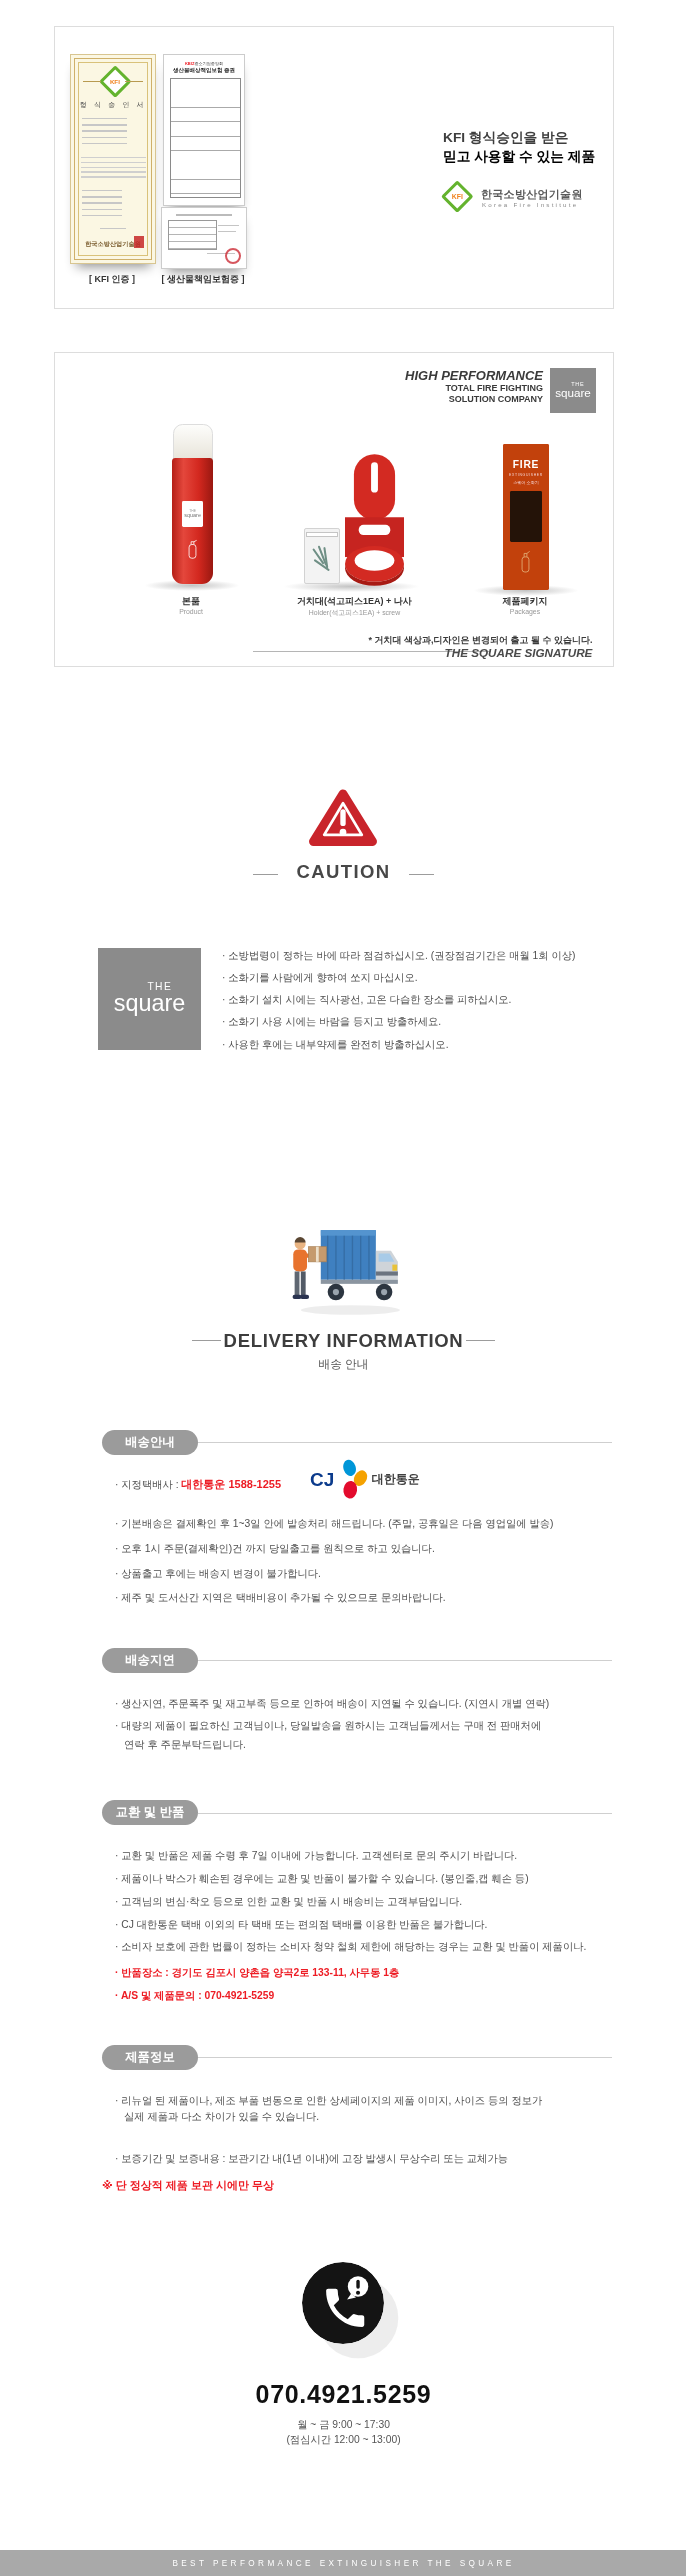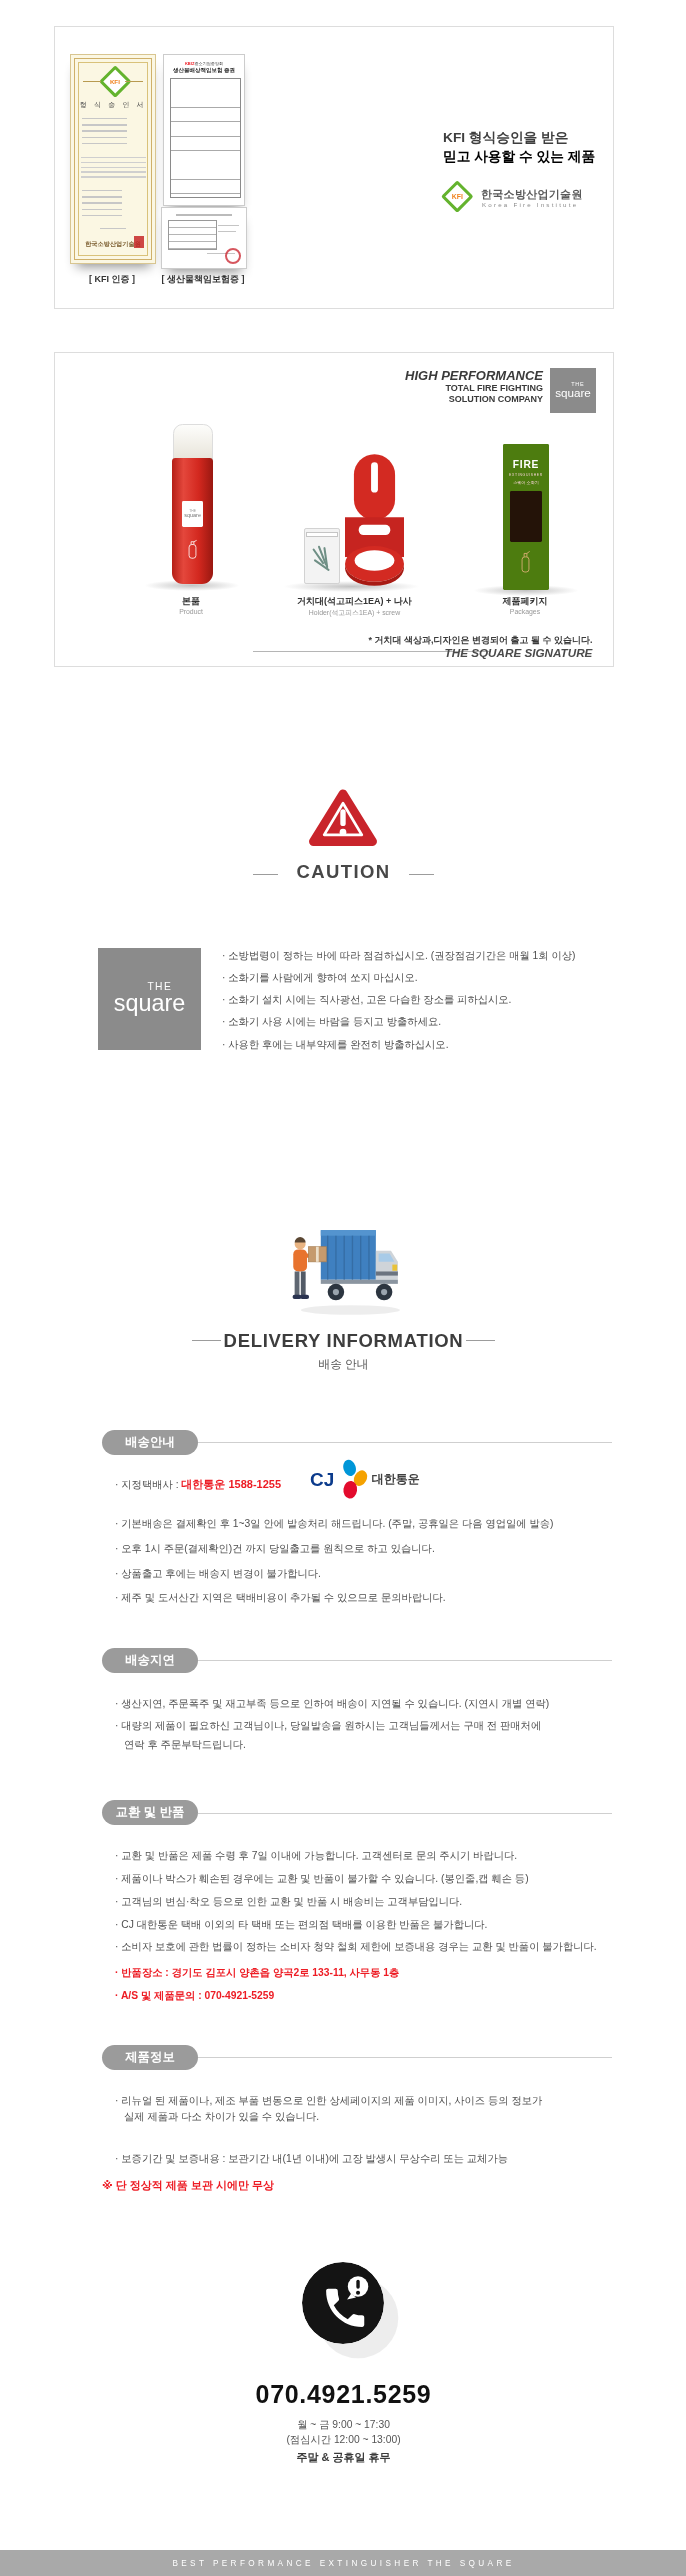--- a/index.html
+++ b/index.html
@@ -128,21 +128,21 @@
     <svg class="abs" style="left:290px;top:101px" width="59" height="132" viewBox="0 0 86 192">
       <rect x="13" y="0" width="60" height="96" rx="30" fill="#d32a22"></rect>
       <rect x="38" y="12" width="10" height="44" rx="5" fill="#fff"></rect>
       <rect x="0" y="92" width="86" height="58" fill="#c62420"></rect>
       <rect x="20" y="103" width="46" height="15" rx="7" fill="#fff"></rect>
       <ellipse cx="43" cy="160" rx="43" ry="26" fill="#d32a22"></ellipse>
       <ellipse cx="43" cy="155" rx="29" ry="15" fill="#fff"></ellipse>
       <path d="M0 160 a43 26 0 0 0 86 0 l0 6 a43 26 0 0 1 -86 0 z" fill="#a81b14"></path>
     </svg>
 
-    <div class="abs" style="left:448px;top:91px;width:46px;height:146px;background:#4d7c0f;border-radius:1.4px">
+    <div class="abs" style="left:448px;top:91px;width:46px;height:146px;background:#c2410c;border-radius:1.4px">
       <div class="abs ctr nw" style="left:0;right:0;top:15px;font-size:10.3px;font-weight:bold;color:#fff;letter-spacing:0.7px">FIRE</div>
       <div class="abs ctr nw" style="left:0;right:0;top:29px;font-size:3.4px;color:#f4d2d2;letter-spacing:0.7px">EXTINGUISHER</div>
       <div class="abs ctr nw" style="left:0;right:0;top:36px;font-size:4.1px;color:#f4d2d2">스퀘어 소화기</div>
       <div class="abs" style="left:6.9px;top:47px;width:32px;height:51px;background:#241308;border-radius:1.4px"></div>
       <svg class="abs" style="left:17px;top:106px" width="11" height="23.4" viewBox="0 0 16 34">
         <rect x="3" y="10" width="10" height="22" rx="4" fill="none" stroke="#e3b27c" stroke-width="1.2"></rect>
         <path d="M6 10 V5 h4 v5 M10 5 l4 -3" fill="none" stroke="#e3b27c" stroke-width="1.2"></path>
       </svg>
     </div>
 
@@ -245,21 +245,21 @@
   <div class="abs t15 nw" style="left:124px;top:1738px">연락 후 주문부탁드립니다.</div>
 
   <div class="pill" style="top:1800px">
       <span>교환 및 반품</span>
     </div>
   <div class="pill-line" style="top:1813px"></div>
   <div class="abs t15 nw" style="left:115px;top:1849px">· 교환 및 반품은 제품 수령 후 7일 이내에 가능합니다. 고객센터로 문의 주시기 바랍니다.</div>
   <div class="abs t15 nw" style="left:115px;top:1872px">· 제품이나 박스가 훼손된 경우에는 교환 및 반품이 불가할 수 있습니다. (봉인줄,캡 훼손 등)</div>
   <div class="abs t15 nw" style="left:115px;top:1895px">· 고객님의 변심·착오 등으로 인한 교환 및 반품 시 배송비는 고객부담입니다.</div>
   <div class="abs t15 nw" style="left:115px;top:1918px">· CJ 대한통운 택배 이외의 타 택배 또는 편의점 택배를 이용한 반품은 불가합니다.</div>
-  <div class="abs t15 nw" style="left:115px;top:1940px">· 소비자 보호에 관한 법률이 정하는 소비자 청약 철회 제한에 보증내용 경우는 교환 및 반품이 불가합니다.</div>
+  <div class="abs t15 nw" style="left:115px;top:1940px">· 소비자 보호에 관한 법률이 정하는 소비자 청약 철회 제한에 해당하는 경우는 교환 및 반품이 제품이나.</div>
   <div class="abs red nw" style="left:115px;top:1966px;font-size:10.3px">· 반품장소 : 경기도 김포시 양촌읍 양곡2로 133-11, 사무동 1층</div>
   <div class="abs red nw" style="left:115px;top:1989px;font-size:10.3px">· A/S 및 제품문의 : 070-4921-5259</div>
 
   <div class="pill" style="top:2045px">
       <span>제품정보</span>
     </div>
   <div class="pill-line" style="top:2057px"></div>
   <div class="abs t15 nw" style="left:115px;top:2094px">· 리뉴얼 된 제품이나, 제조 부품 변동으로 인한 상세페이지의 제품 이미지, 사이즈 등의 정보가</div>
   <div class="abs t15 nw" style="left:124px;top:2110px">실제 제품과 다소 차이가 있을 수 있습니다.</div>
   <div class="abs t15 nw" style="left:115px;top:2152px">· 보증기간 및 보증내용 : 보관기간 내(1년 이내)에 고장 발생시 무상수리 또는 교체가능</div>
@@ -271,20 +271,19 @@
       <path d="M6.62 10.79c1.44 2.83 3.76 5.14 6.59 6.59l2.2-2.21c.27-.27.67-.36 1.02-.24 1.12.37 2.33.57 3.57.57.55 0 1 .45 1 1V20c0 .55-.45 1-1 1-9.39 0-17-7.61-17-17 0-.55.45-1 1-1h3.5c.55 0 1 .45 1 1 0 1.25.2 2.45.57 3.57.11.35.03.74-.25 1.02l-2.2 2.2z" fill="#fff"></path>
     </g>
     <circle cx="82" cy="36" r="15" fill="#fff"></circle>
     <path d="M72 46 l-6 9 13 -3 z" fill="#fff"></path>
     <rect x="79.5" y="26" width="5" height="13" rx="2.5" fill="#141414"></rect>
     <circle cx="82" cy="45" r="3" fill="#141414"></circle>
   </svg>
   <div class="abs ctr nw" style="left:0;right:0;top:2380px;font-size:25px;font-weight:800;letter-spacing:0.7px;color:#111">070.4921.5259</div>
   <div class="abs ctr nw" style="left:0;right:0;top:2418px;font-size:10.3px;color:#555">월 ~ 금 9:00 ~ 17:30</div>
   <div class="abs ctr nw" style="left:0;right:0;top:2433px;font-size:10.3px;color:#555">(점심시간 12:00 ~ 13:00)</div>
-  <div class="abs ctr nw" style="left:0;right:0;top:2450px;font-size:11px;font-weight:bold;color:#3a3a3a">주말 &amp; 공휴일 휴무</div>
 
   <div class="abs" style="left:0;top:2550px;width:687px;height:26px;background:#a9a9a9;display:flex;align-items:center;justify-content:center">
     <span class="nw" style="font-size:8.2px;letter-spacing:3.4px;color:#fff">BEST PERFORMANCE EXTINGUISHER THE SQUARE</span>
   </div>
 
 </div>
 
 
 </body></html>

